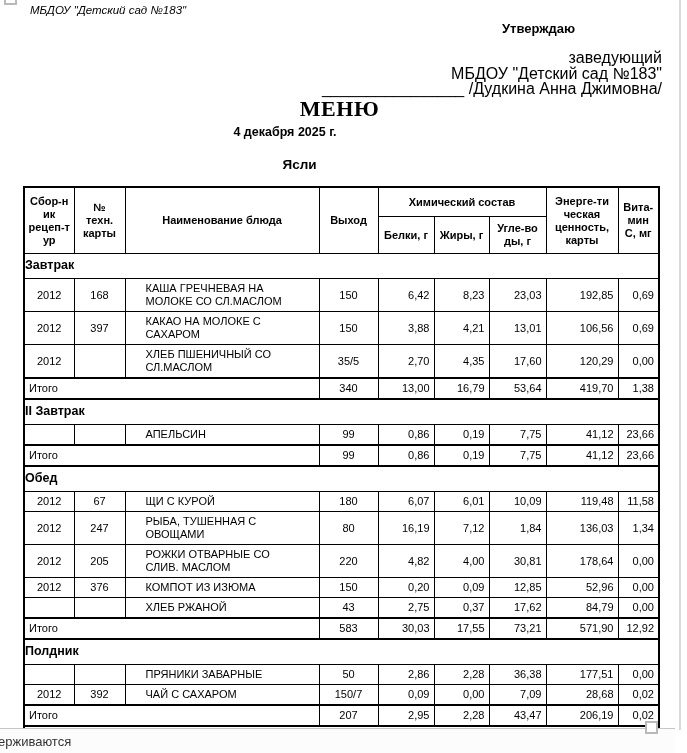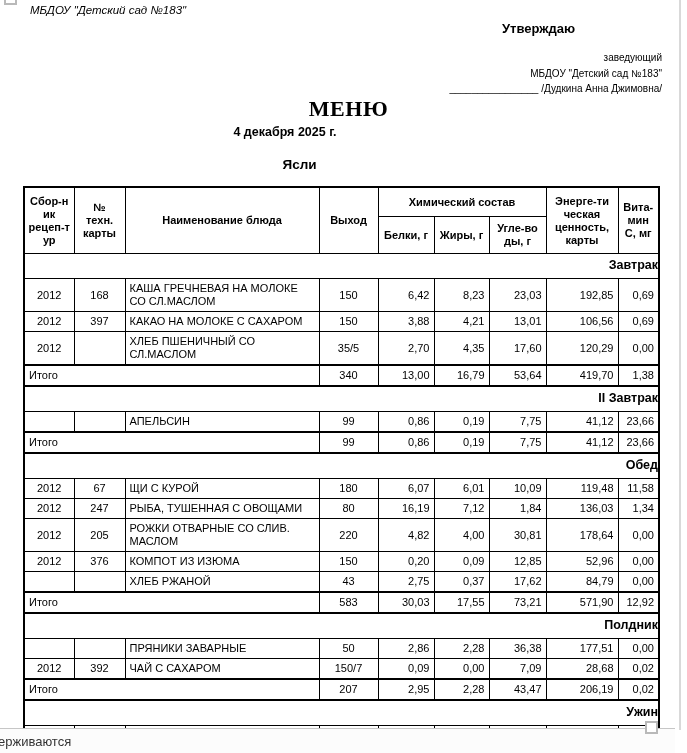--- a/index.html
+++ b/index.html
@@ -10,25 +10,25 @@
   }
   .page-edge{position:absolute;left:679px;top:0;width:2px;height:730px;background:#d9d9d9;}
   .corner-handle{
     position:absolute;left:4px;top:-8px;width:13px;height:13px;
     background:#fff;border:2px solid #b9b9b9;box-sizing:border-box;
   }
   .org-name{position:absolute;left:30px;top:4px;font-size:11.5px;font-style:italic;}
   .approve-title{position:absolute;left:502px;top:21px;font-size:13px;font-weight:bold;}
   .approve-block{
     position:absolute;right:25px;top:50px;text-align:right;
-    font-size:10px;line-height:15.5px;white-space:pre-line;
+    font-size:16px;line-height:15.5px;white-space:pre-line;
   }
   .doc-title{
     position:absolute;left:0;top:96px;width:679px;text-align:center;
-    font-family:"Liberation Serif", serif;font-weight:bold;font-size:22px;letter-spacing:.5px;padding-left:9px;
+    font-family:"Liberation Serif", serif;font-weight:bold;font-size:22px;letter-spacing:.5px;
   }
   .doc-date{position:absolute;left:0;top:125px;width:570px;text-align:center;font-weight:bold;font-size:12.5px;}
   .doc-group{position:absolute;left:0;top:157px;width:599px;text-align:center;font-weight:bold;font-size:13.5px;}
 
   table.menu{
     position:absolute;left:23px;top:186px;width:635px;
     border-collapse:collapse;table-layout:fixed;
     font-size:11px;line-height:13px;
     border:2px solid #000;
   }
@@ -36,24 +36,24 @@
     border:1px solid #000;vertical-align:middle;
     overflow:hidden;
   }
   table.menu th{
     font-weight:bold;text-align:center;padding:2px 1px;
     white-space:pre-line;
   }
   tr.hdr-top th{height:24px;}
   tr.hdr-sub th{height:32px;}
   td.c{text-align:center;padding:3px 2px;}
-  td.l{text-align:left;padding:3px 4px;}
+  td.l{text-align:left;padding:3px 20px;}
   td.r{text-align:right;padding:3px 4px 3px 2px;}
   tr.section-row td{
-    font-weight:bold;text-align:right;font-size:12.5px;padding:5px 0 6px;
+    font-weight:bold;text-align:left;font-size:12.5px;padding:5px 0 6px;
   }
   tr.total-row td{
     font-weight:normal;
     border-top-width:2px;border-bottom-width:2px;
   }
   tr.total-row td.lbl{text-align:left;padding:3px 4px;}
   .status-bar{
     position:absolute;left:0;right:12px;bottom:0;height:25px;
     background:#fcfcfc;border-top:1px solid #c6c6c6;box-sizing:border-box;
   }

